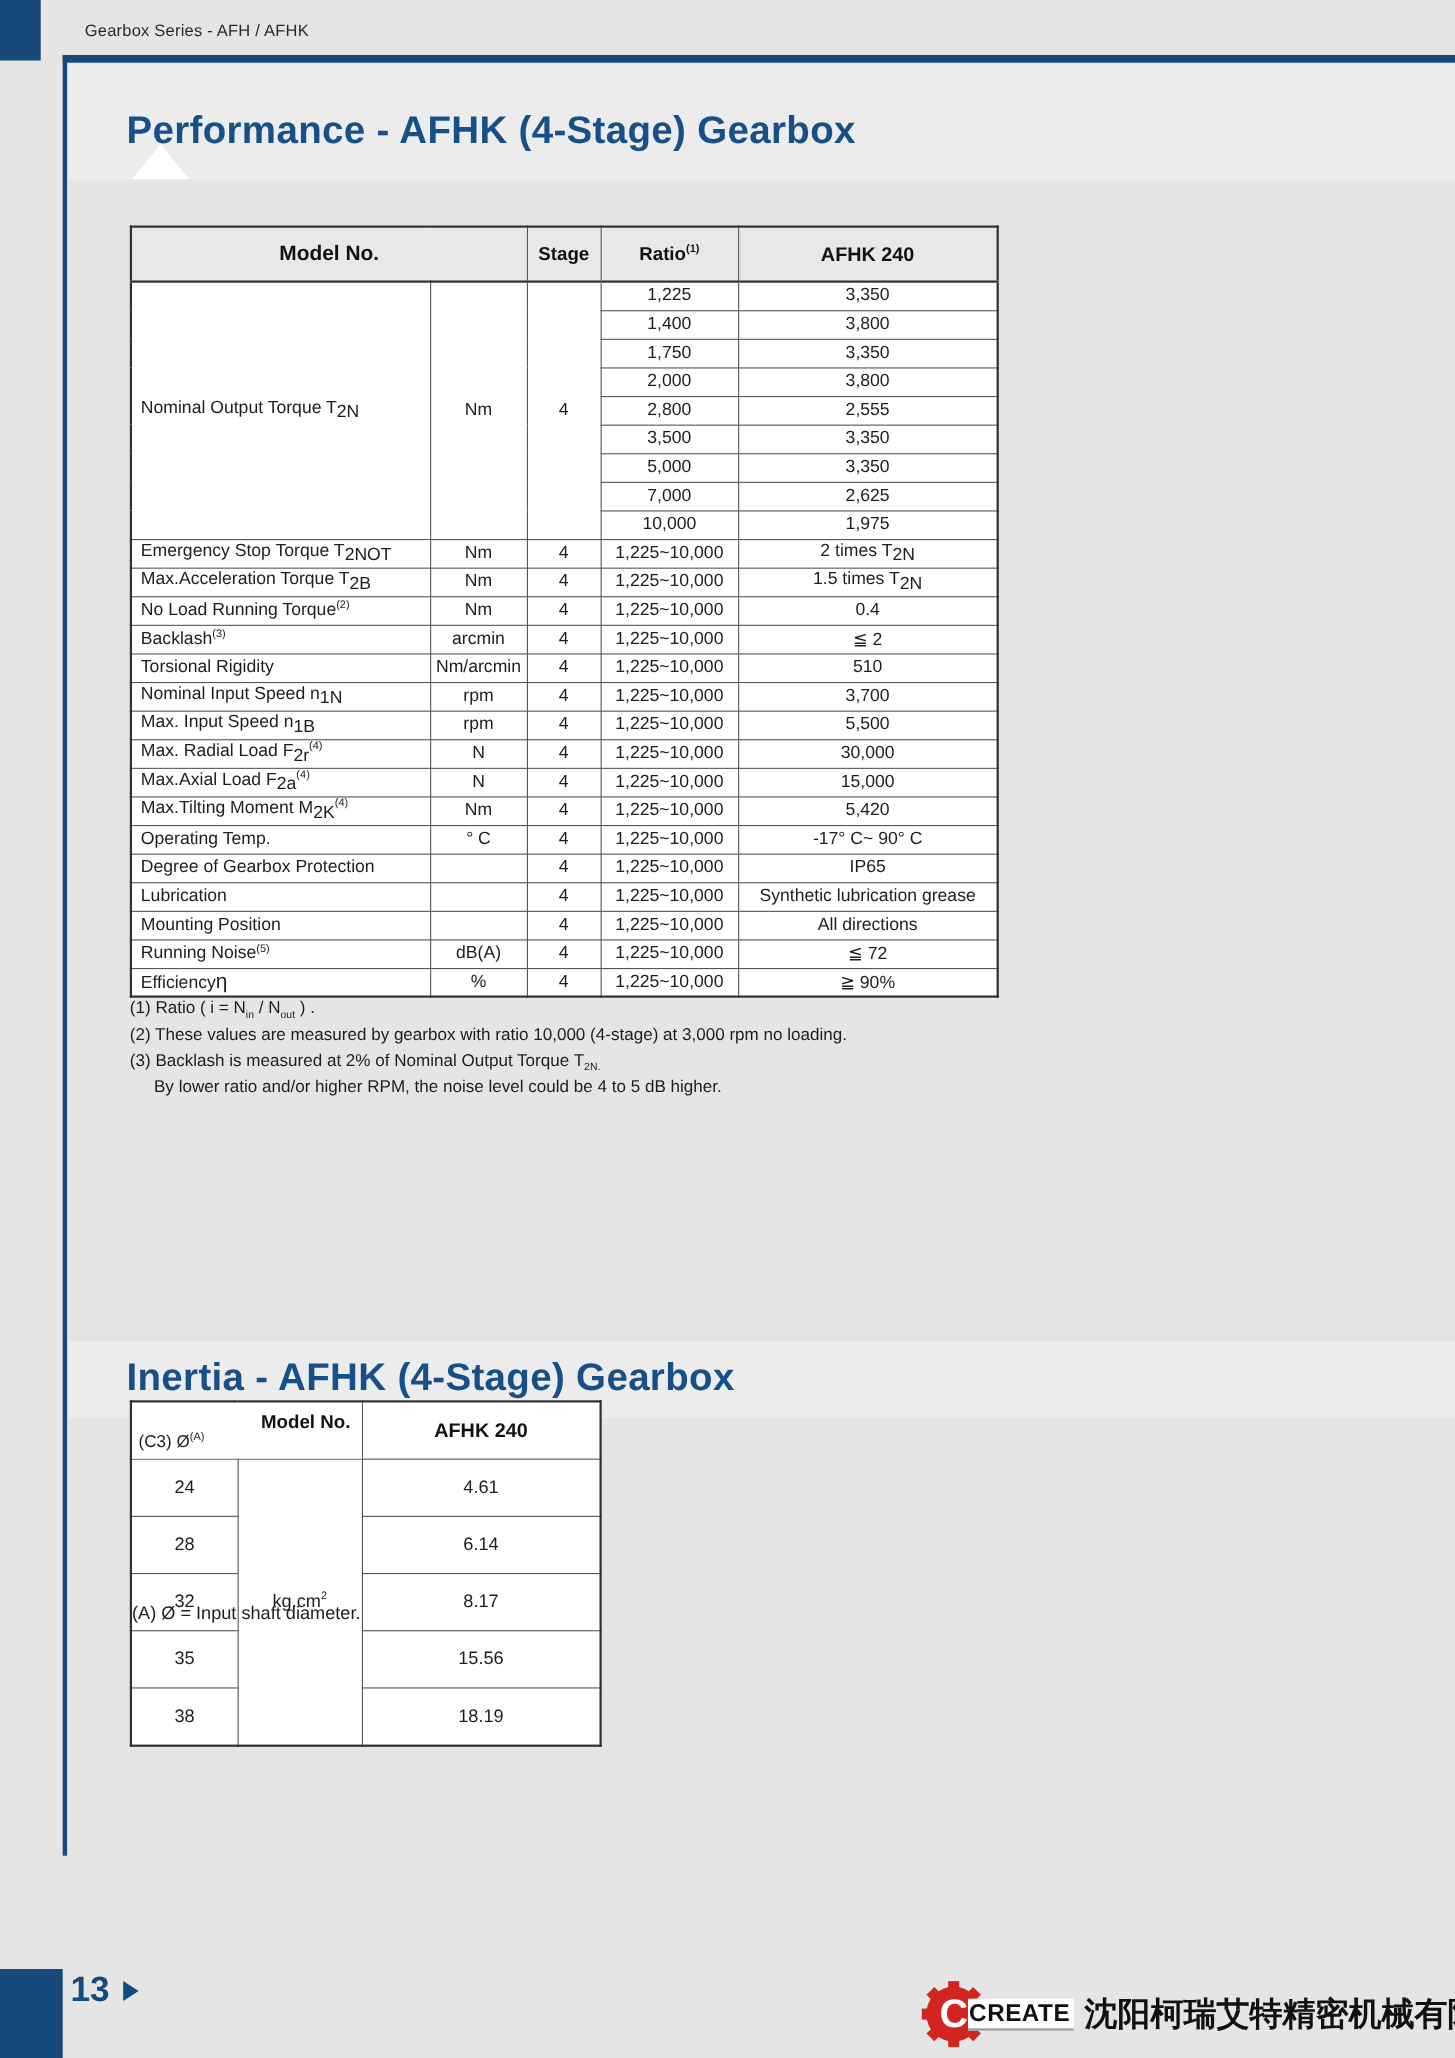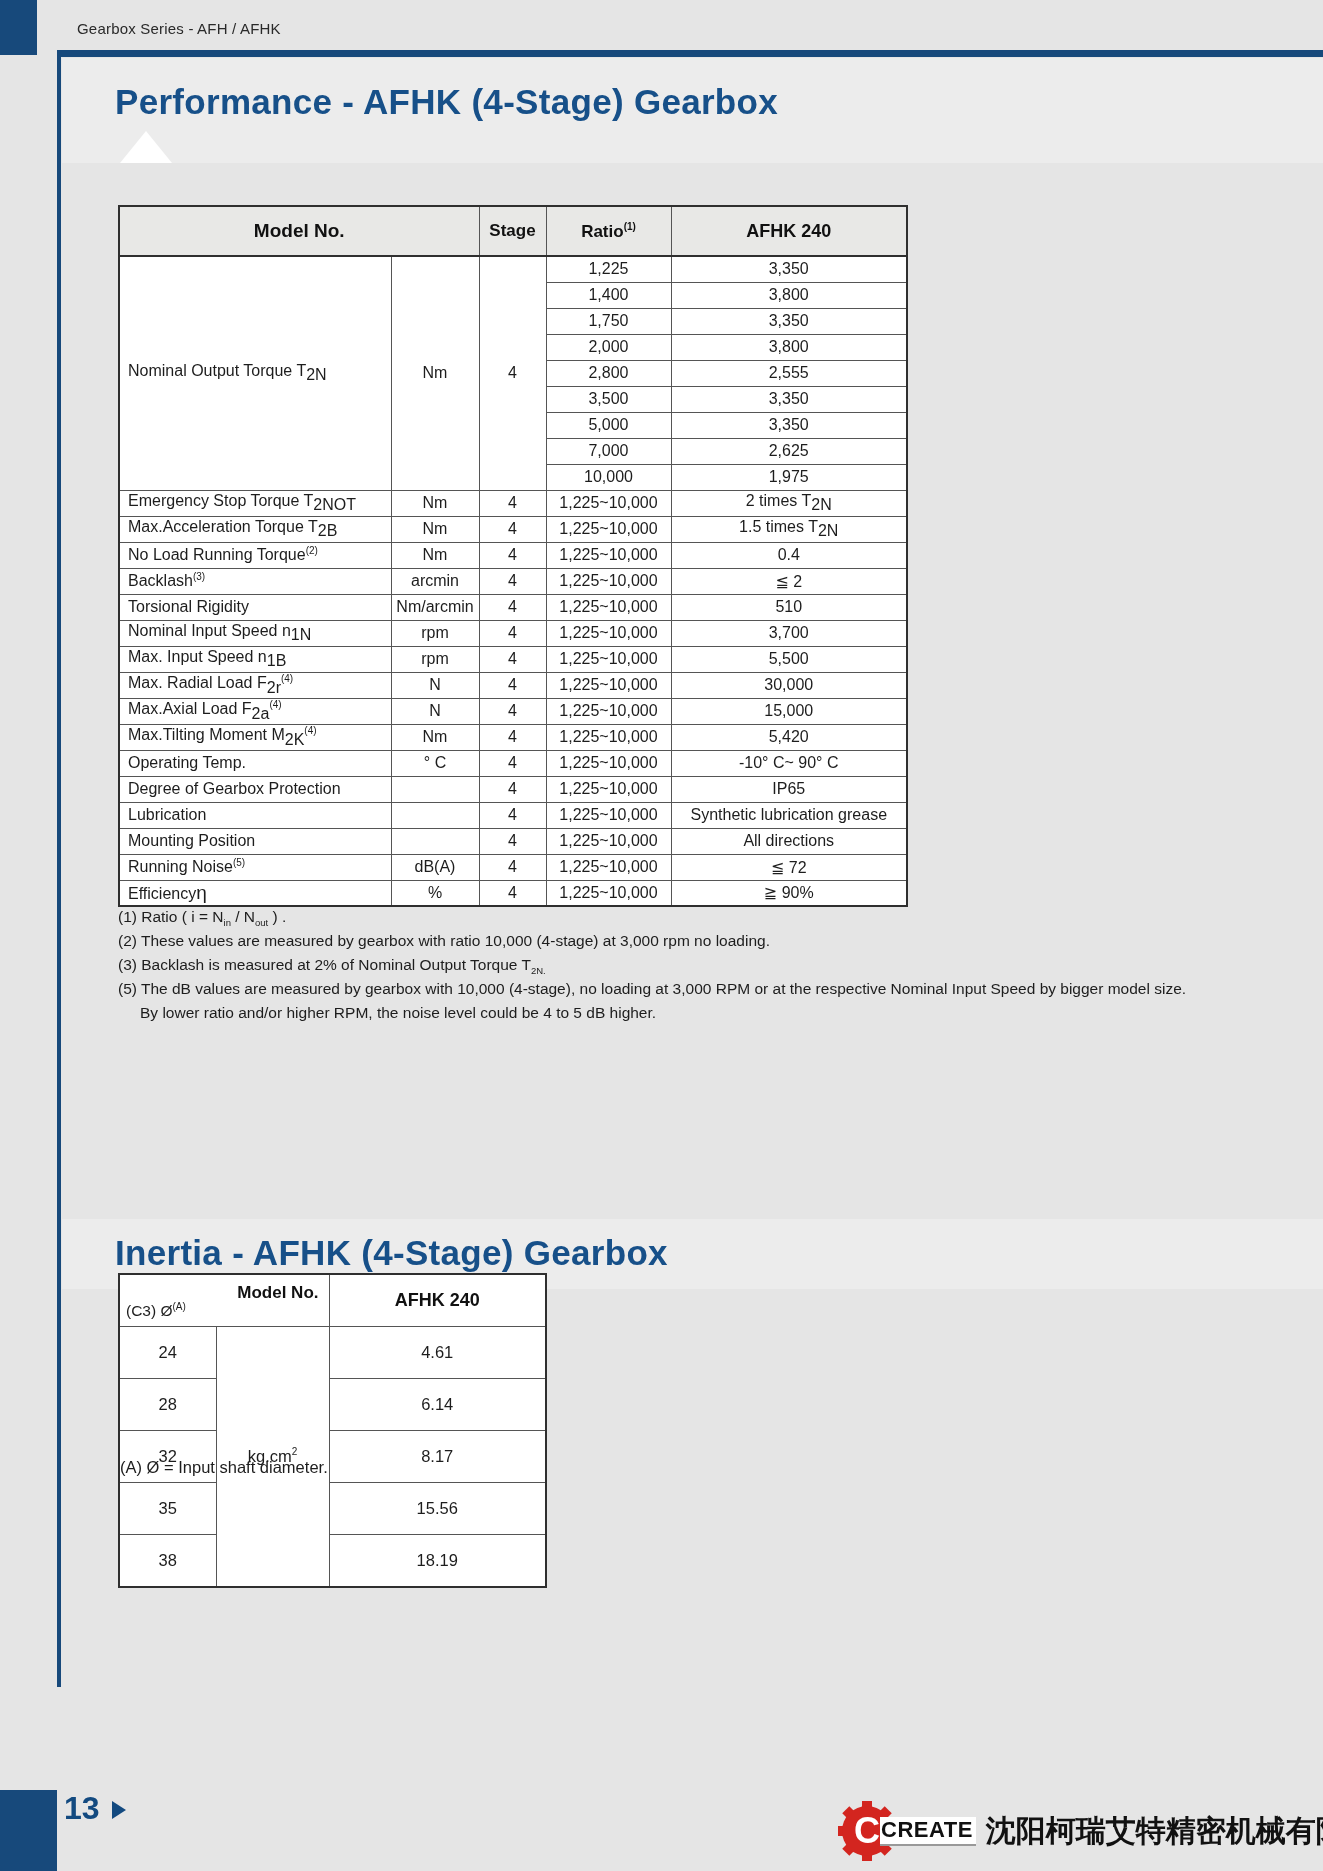--- a/index.html
+++ b/index.html
@@ -10,21 +10,21 @@
   
   .corner-sq { position:absolute; left:0; top:0; width:37px; height:55px; background:#17497b; }
   .series { position:absolute; left:77px; top:20px; font-size:15px; color:#2a2a2a; letter-spacing:.2px; }
   .topbar { position:absolute; left:57px; top:50px; width:1266px; height:7px; background:#17497b; }
   .vline  { position:absolute; left:57px; top:50px; width:4px; height:1637px; background:#17497b; }
 
   .band { position:absolute; left:62px; width:1261px; background:#ececec; }
   .band1 { top:58px; height:105px; }
   .band2 { top:1183px; height:70px;margin-top:36px; }
   .band-title { font-weight:bold; color:#175089; font-size:35px; letter-spacing:.3px; }
-  .band1 .band-title { margin:24px 0 0 53px; }
+  .band1 .band-title { margin:41px 0 0 53px; }
   .band2 .band-title { margin:14px 0 0 53px; }
   .notch { position:absolute; left:120px; top:131px; width:0; height:0;
            border-left:26px solid transparent; border-right:26px solid transparent;
            border-bottom:32px solid #fff; }
 
   
   #perf-table { position:absolute; left:118px; top:205px; width:788px;
                 border-collapse:collapse; table-layout:fixed; background:#fff;
                 border:2px solid #2f2f2f; }
   #perf-table th, #perf-table td { border:1px solid #555; vertical-align:middle; }
@@ -211,21 +211,21 @@
           <td>Nm</td>
           <td>4</td>
           <td>1,225~10,000</td>
           <td>5,420</td>
         </tr>
         <tr>
           <td class="label">Operating Temp.</td>
           <td>° C</td>
           <td>4</td>
           <td>1,225~10,000</td>
-          <td>-10° C~ 90° C</td>
+          <td>-17° C~ 90° C</td>
         </tr>
         <tr>
           <td class="label">Degree of Gearbox  Protection</td>
           <td></td>
           <td>4</td>
           <td>1,225~10,000</td>
           <td>IP65</td>
         </tr>
         <tr>
           <td class="label">Lubrication</td>
@@ -255,21 +255,20 @@
           <td>1,225~10,000</td>
           <td>≧ 90%</td>
         </tr>
       </tbody>
   </table>
 
   <div id="perf-footnotes">
       <div class="fn">(1) Ratio ( i = N<sub>in</sub> / N<sub>out</sub> ) .</div>
       <div class="fn">(2) These values are measured by gearbox with ratio 10,000 (4-stage) at 3,000 rpm no loading.</div>
       <div class="fn">(3) Backlash is measured at 2% of Nominal Output Torque T<sub>2N.</sub></div>
-      <div class="fn">(5) The dB values are measured by gearbox with 10,000 (4-stage), no loading at 3,000 RPM or at the respective Nominal Input Speed by bigger model size.</div>
       <div class="fn indent">By lower ratio and/or higher RPM, the noise level could be 4 to 5 dB higher.</div>
     </div>
 
   <div class="band band2">
     <div class="band-title">Inertia - AFHK (4-Stage) Gearbox</div>
   </div>
 
   <table id="inertia-table">
     <colgroup>
       <col style="width:97px">

